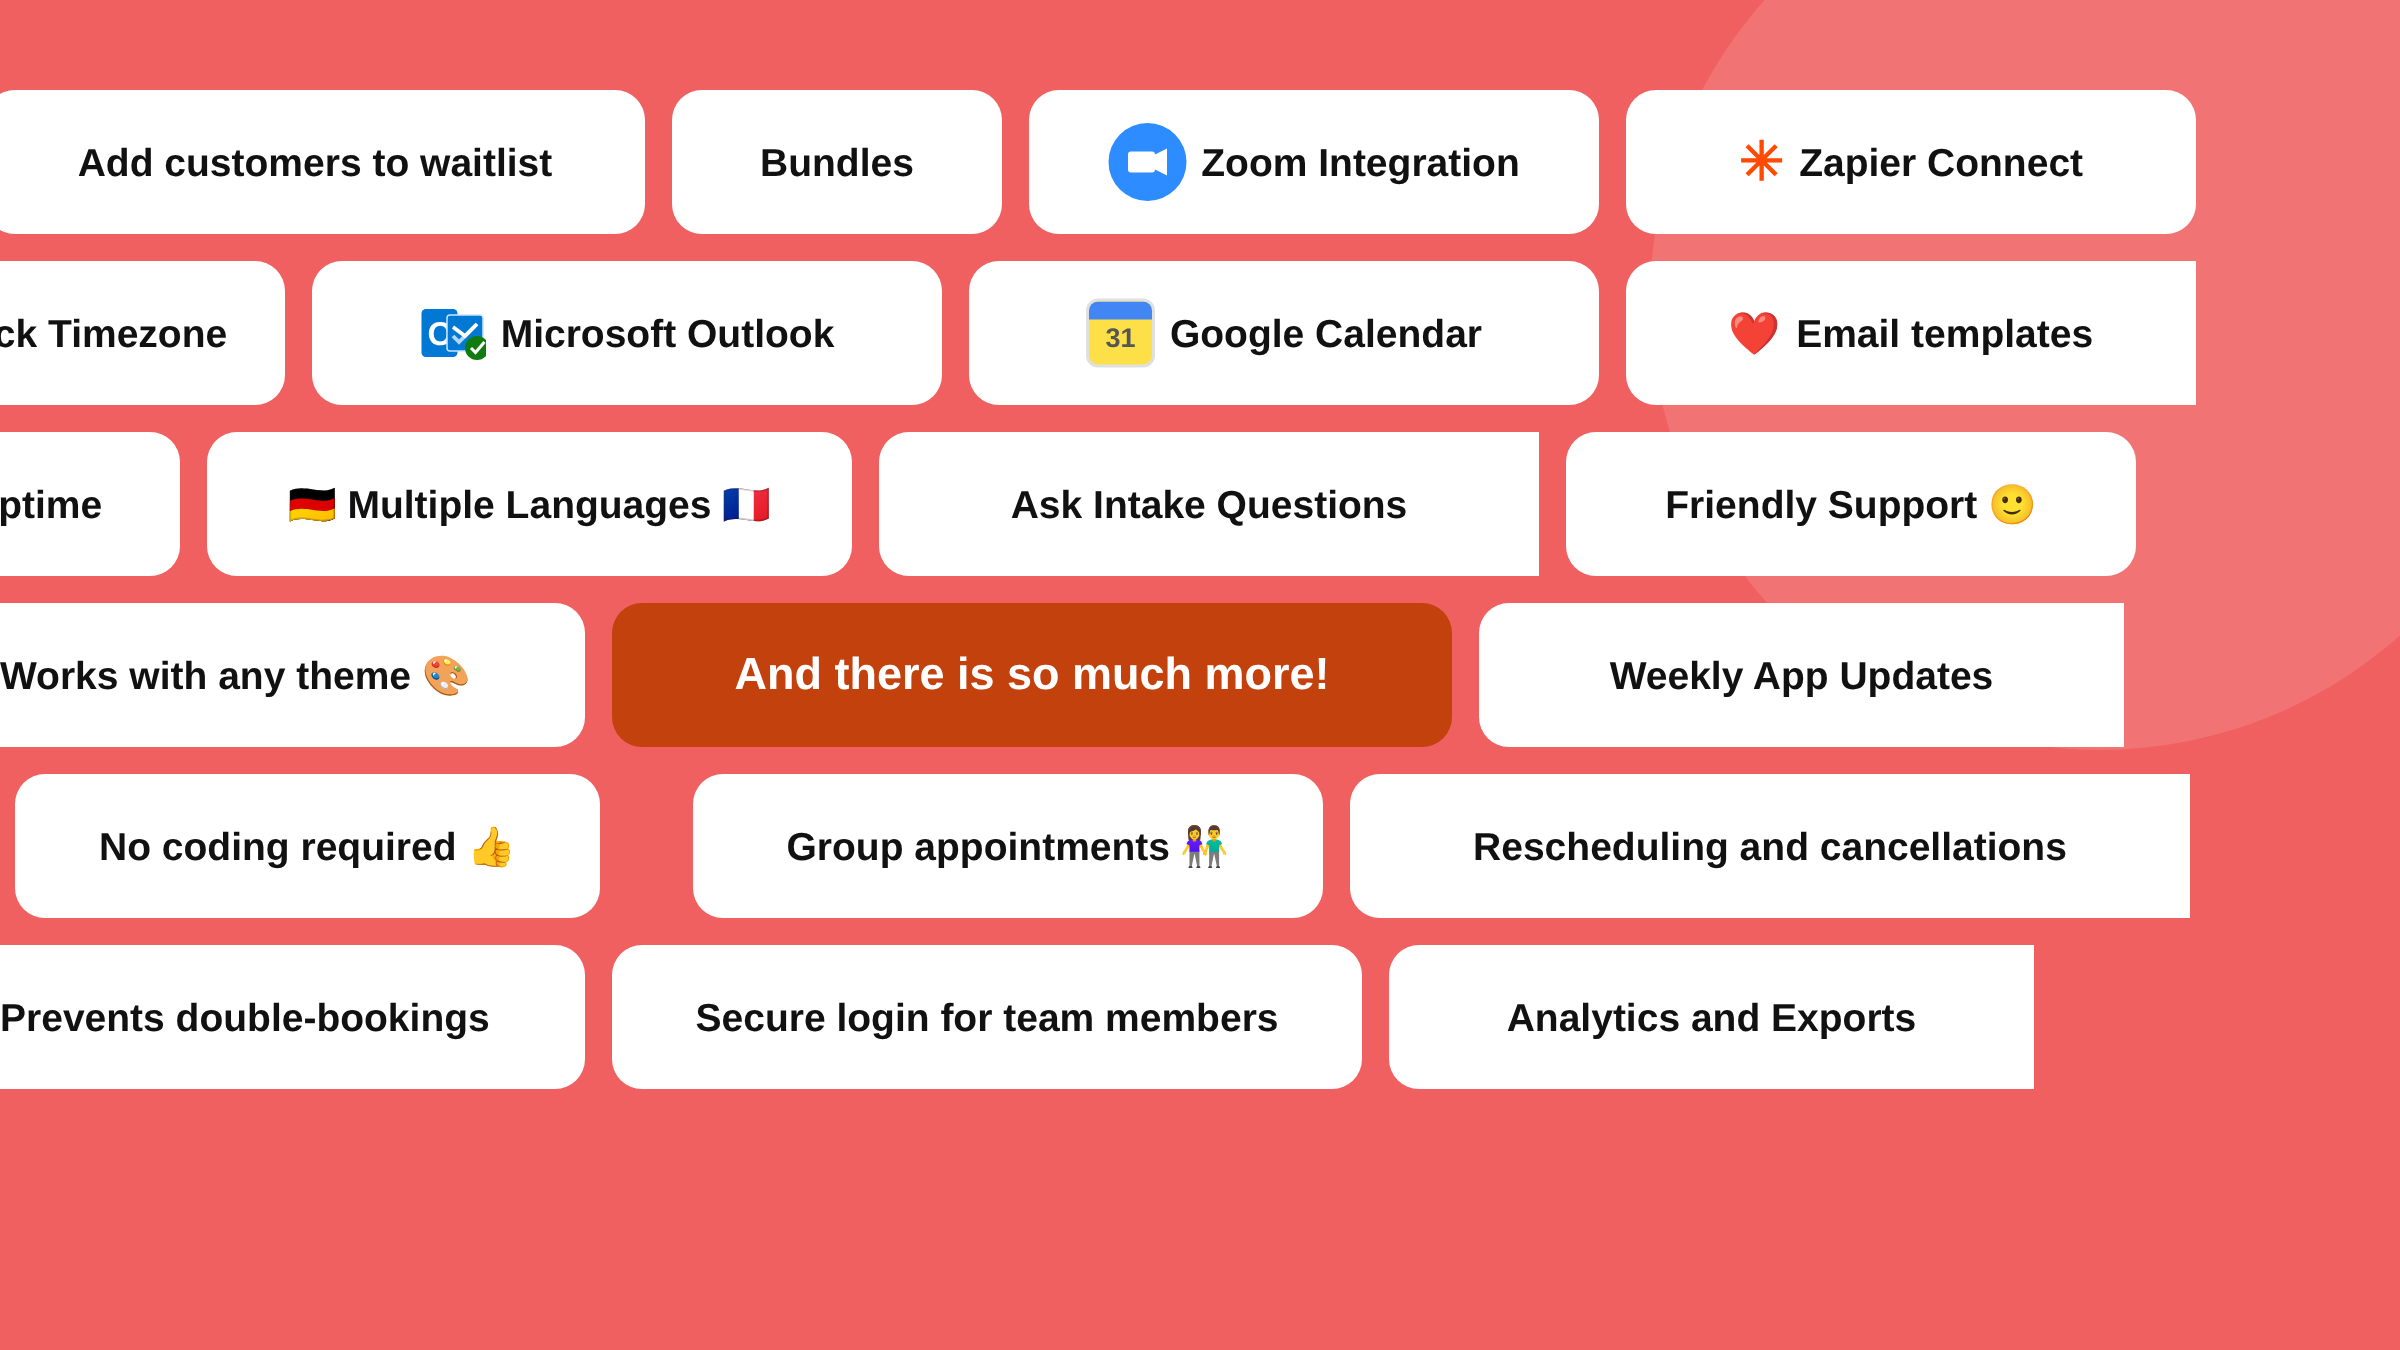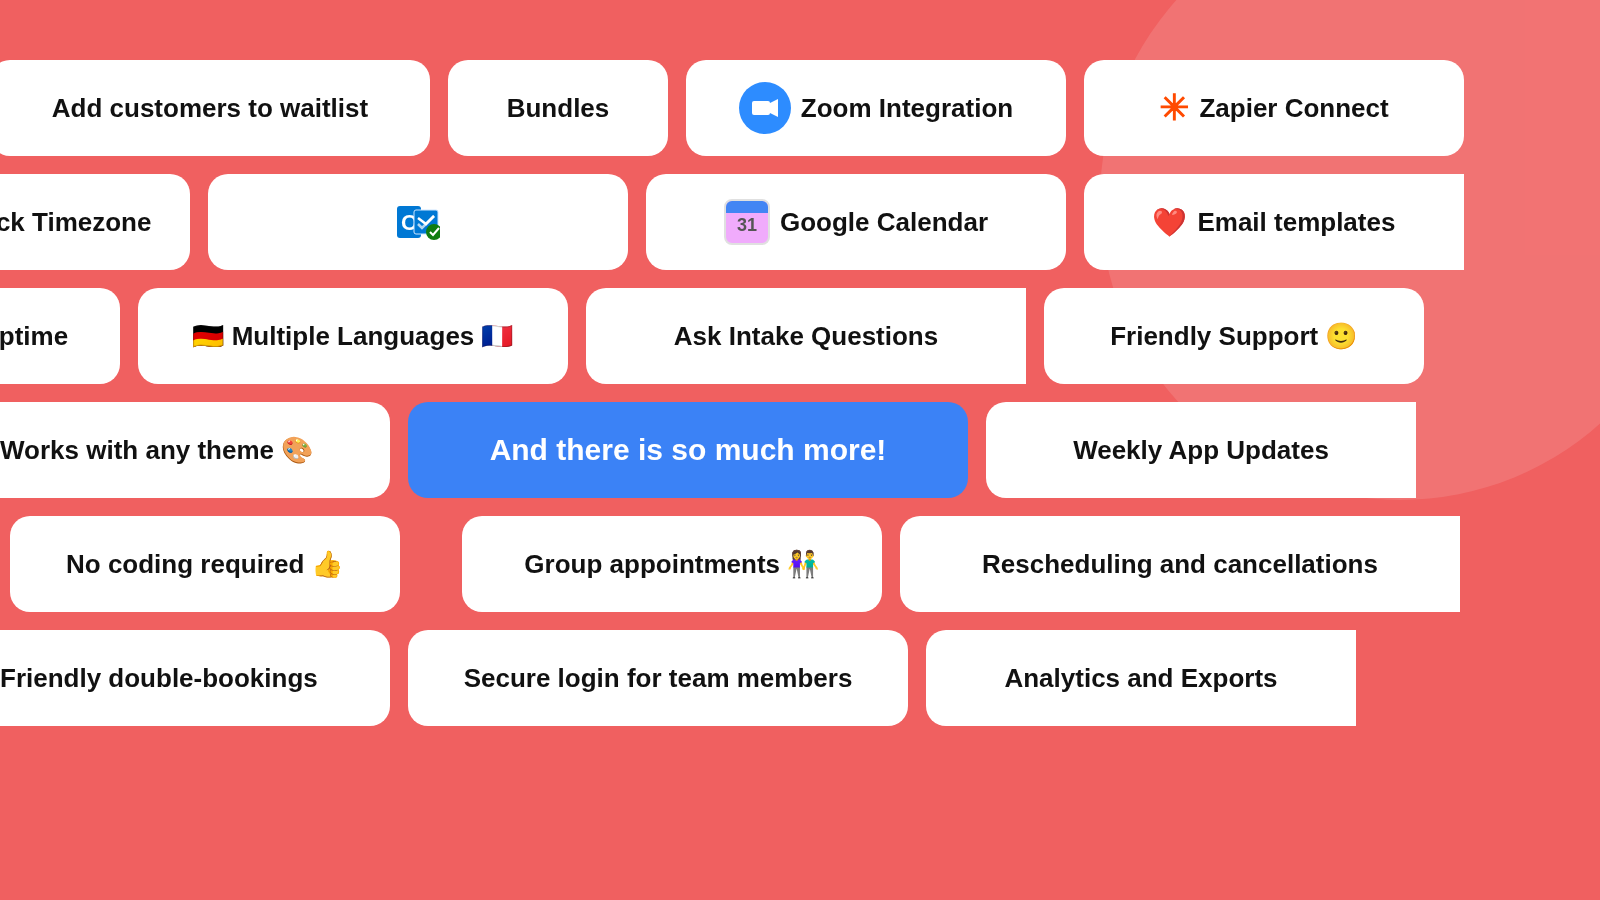--- a/index.html
+++ b/index.html
@@ -54,21 +54,21 @@
       padding: 0 36px;
       height: 96px;
       font-size: 26px;
       font-weight: 700;
       color: #111;
       white-space: nowrap;
       flex-shrink: 0;
     }
 
     .chip.dark {
-      background: #3b82f6;
+      background: #c2410c;
       color: #ffffff;
       font-size: 30px;
     }
 
     
     .zoom-icon {
       width: 52px;
       height: 52px;
       border-radius: 50%;
       background: #2d8cff;
@@ -90,21 +90,21 @@
       width: 46px;
       height: 46px;
       border: 2px solid #e0e0e0;
       border-radius: 8px;
       display: flex;
       align-items: center;
       justify-content: center;
       font-size: 20px;
       font-weight: 900;
       color: #4285f4;
-      background: #f0abfc;
+      background: #fde047;
       position: relative;
       overflow: hidden;
     }
 
     .gcal-icon::before {
       content: '';
       position: absolute;
       top: 0; left: 0; right: 0;
       height: 12px;
       background: #4285f4;
@@ -161,20 +161,21 @@
           <rect x="1" y="4" width="24" height="32" rx="3" fill="#0078d4"></rect>
           <text x="5" y="28" font-size="22" font-weight="900" fill="white" font-family="Arial">O</text>
           <rect x="18" y="8" width="24" height="24" rx="2" fill="#0078d4" stroke="#cce5ff" stroke-width="1"></rect>
           <polyline points="22,16 30,22 38,14" stroke="white" stroke-width="2.5" fill="none"></polyline>
           <polyline points="22,22 26,26 38,14" stroke="white" stroke-width="2.5" fill="none" opacity="0.7"></polyline>
 
           <circle cx="38" cy="30" r="8" fill="#107c10"></circle>
           <polyline points="34,30 37,33 43,26" stroke="white" stroke-width="2" fill="none"></polyline>
         </svg>
       </div>
+      <span>Microsoft Outlook</span>
     </div>
     <div class="chip" style="min-width:420px;">
       <div class="gcal-icon">
         <span class="gcal-number">31</span>
       </div>
       <span>Google Calendar</span>
     </div>
     <div class="chip" style="min-width:380px; border-radius: 20px 0 0 20px;">
       <span class="email-heart">❤️</span>
       <span>Email templates</span>
@@ -215,21 +216,21 @@
     <div class="chip" style="min-width:420px;margin-left:44px;">
       <span>Group appointments 👫</span>
     </div>
     <div class="chip" style="min-width:560px; border-radius: 20px 0 0 20px;">
       <span>Rescheduling and cancellations</span>
     </div>
   </div>
 
   <div class="row">
     <div class="chip" style="min-width:430px; border-radius: 0 20px 20px 0; margin-left: -30px; padding-left: 40px; justify-content: flex-start;">
-      <span>Friendly double-bookings</span>
+      <span>Prevents double-bookings</span>
     </div>
     <div class="chip" style="min-width:500px;">
       <span>Secure login for team members</span>
     </div>
     <div class="chip" style="min-width:430px; border-radius: 20px 0 0 20px;">
       <span>Analytics and Exports</span>
     </div>
   </div>
 
 </div>

